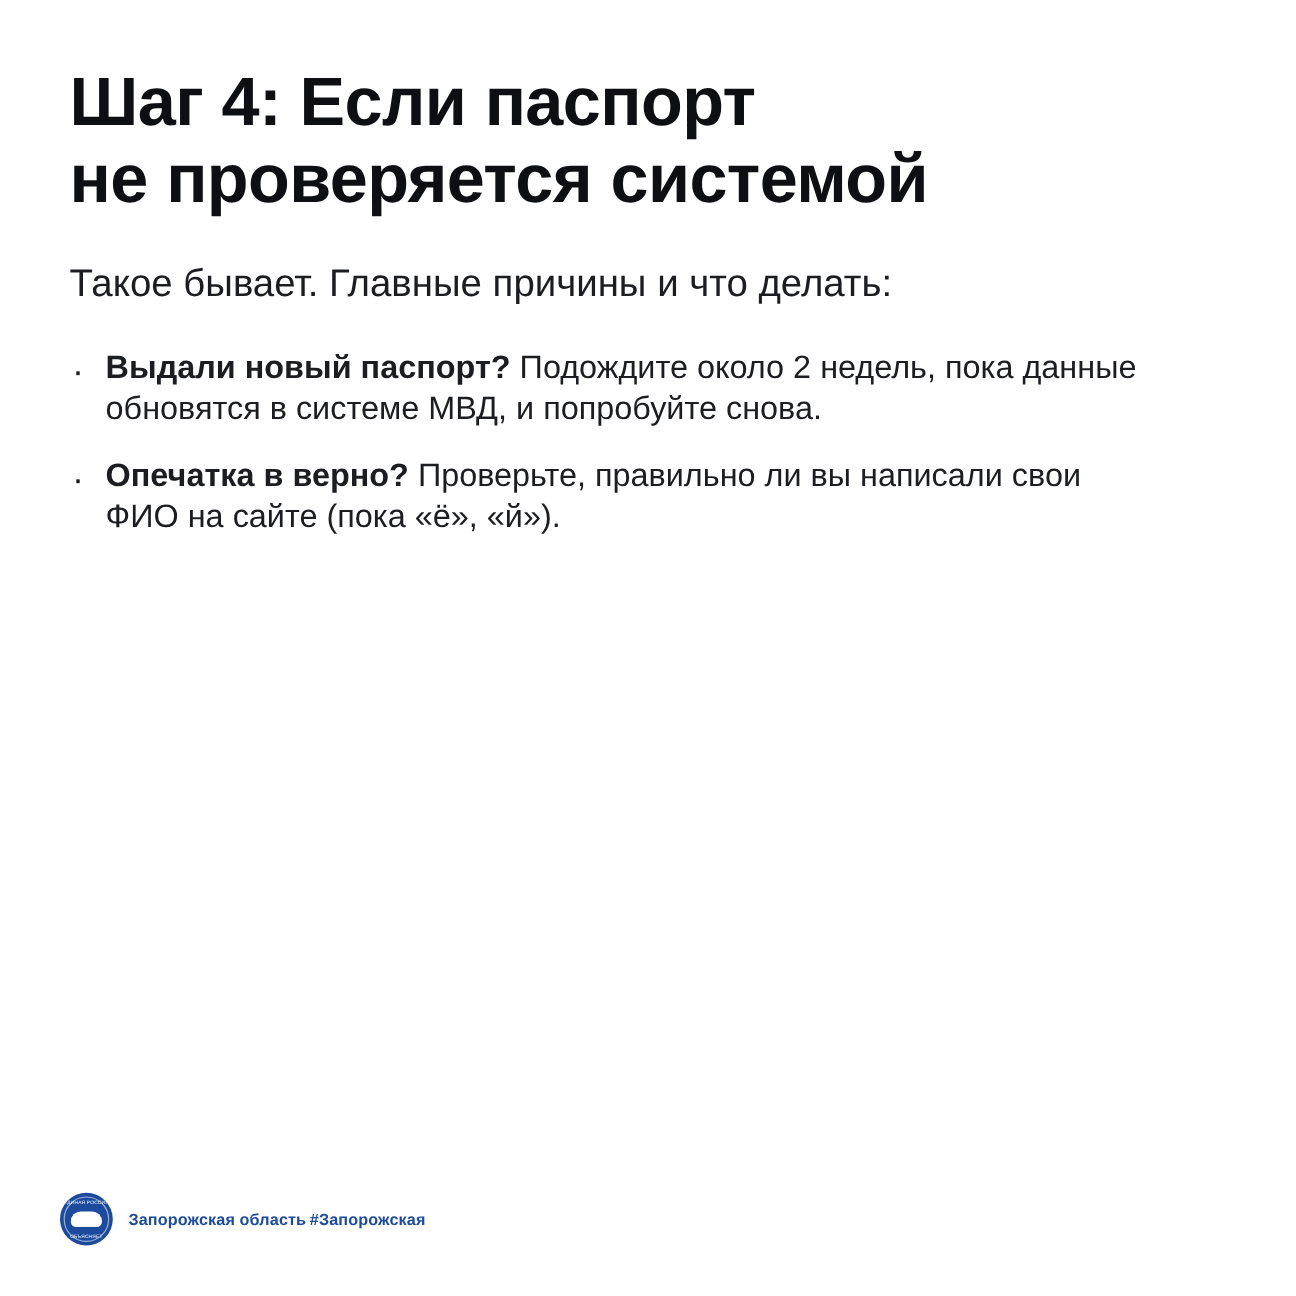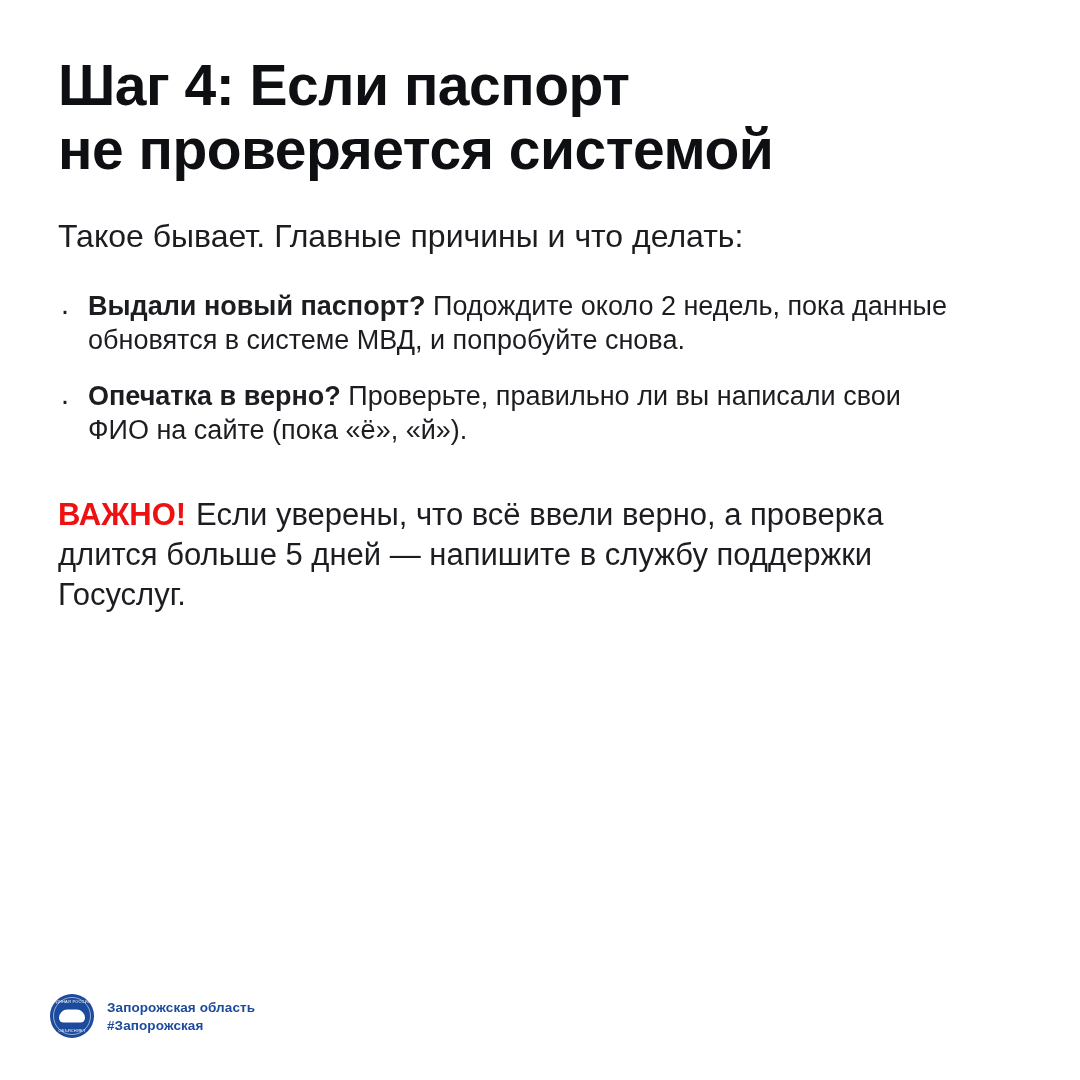--- a/index.html
+++ b/index.html
@@ -119,21 +119,20 @@
     text-align: center;
     font-size: 4px;
     color: #ffffff;
     letter-spacing: 0.2px;
     font-family: "Liberation Sans", sans-serif;
   }
   .logo .txt-top { top: 5px; }
   .logo .txt-bot { bottom: 5px; }
   .footer-text {
     display: flex;
-    flex-direction: column;
     justify-content: center;
     gap: 3px;
   }
   .footer-region {
     font-size: 13.5px;
     font-weight: 700;
     color: #1c4a9c;
     letter-spacing: 0.1px;
   }
   .footer-tag {
@@ -157,23 +156,20 @@
     <li class="bullet">
       <span class="bullet-dot">·</span>
       <span class="bullet-text"><b>Выдали новый паспорт?</b><span> Подождите около 2 недель, пока данные обновятся в системе МВД, и попробуйте снова.</span></span>
     </li>
     <li class="bullet">
       <span class="bullet-dot">·</span>
       <span class="bullet-text"><b>Опечатка в верно?</b><span> Проверьте, правильно ли вы написали свои ФИО на сайте (пока «ё», «й»).</span></span>
     </li>
   </ul>
 
-  <p class="note">
-    <span class="important">ВАЖНО!</span><span>Если уверены, что всё ввели верно, а проверка длится больше 5 дней — напишите в службу поддержки Госуслуг.</span>
-  </p>
 
   <div class="footer">
     <div class="logo">
       <div class="ring"></div>
       <div class="txt-top">ЕДИНАЯ РОССИЯ</div>
       <div class="bear"></div>
       <div class="txt-bot">ОБЪЯСНЯЕТ</div>
     </div>
     <div class="footer-text">
       <div class="footer-region">Запорожская область</div>

